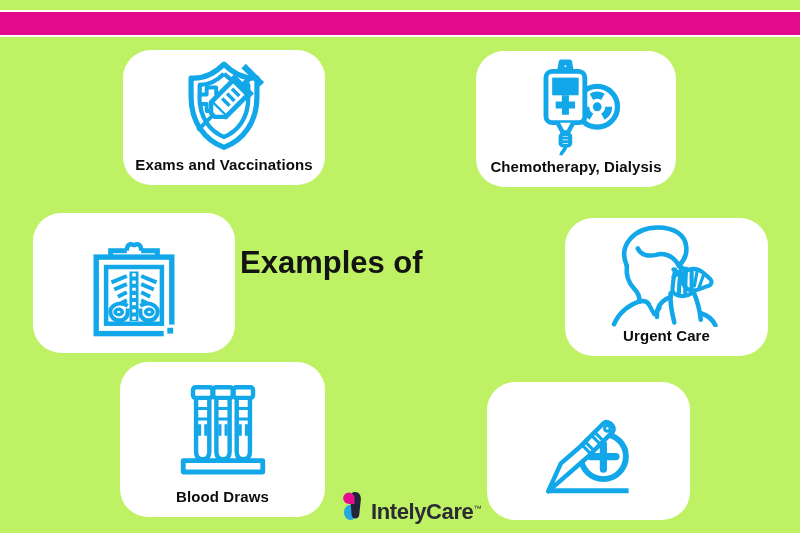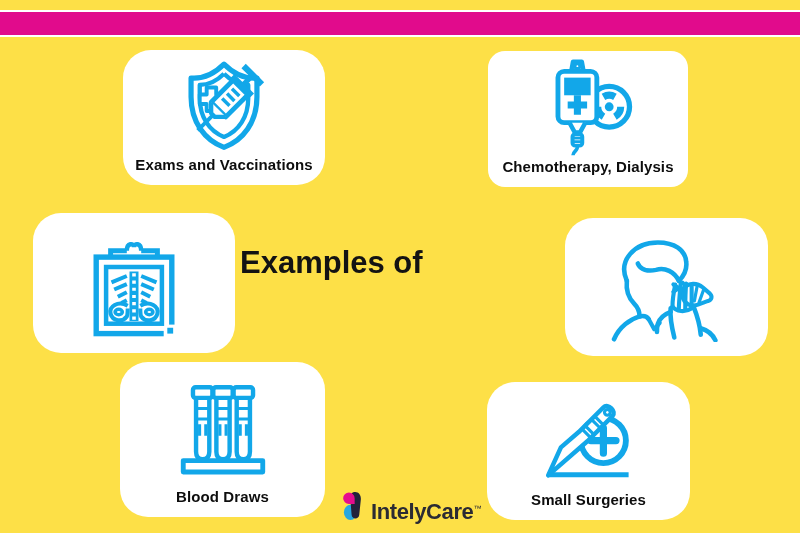--- a/index.html
+++ b/index.html
@@ -1,39 +1,39 @@
 <!DOCTYPE html>
 <html><head>
 <meta charset="utf-8">
 <style>
   html,body { margin:0; padding:0; background:#fff; }
   * { box-sizing:border-box; }
   .stage {
     position:relative; width:800px; height:533px;
-    background:#fde047; overflow:hidden;
+    background:#bef264; overflow:hidden;
     font-family:"Liberation Sans", sans-serif;
   }
   .topbar {
     position:absolute; top:10px; left:0; width:800px; height:27px;
     background:#e10b8c; border-top:2px solid #ffffff; border-bottom:2px solid #ffffff;
   }
   .card {
     position:absolute; background:#ffffff; border-radius:28px;
     display:flex; flex-direction:column; align-items:center; justify-content:flex-end;
   }
   .card .icon-wrap {
     flex:1; display:flex; align-items:center; justify-content:center;
     color:#12a7e9; padding-top:4px;
   }
   .card .label {
     font-weight:bold; font-size:15px; color:#0d0d0d;
     padding-bottom:12px; white-space:nowrap; letter-spacing:0.1px;
   }
   .c1 { left:123px; top:50px;  width:202px; height:135px; }
-  .c2 { left:488px; top:51px;  width:200px; height:136px;border-radius:17px; }
+  .c2 { left:476px; top:51px;  width:200px; height:136px; }
   .c3 { left:33px;  top:213px; width:202px; height:140px; }
   .c4 { left:565px; top:218px; width:203px; height:138px; }
   .c5 { left:120px; top:362px; width:205px; height:155px; }
   .c6 { left:487px; top:382px; width:203px; height:138px; }
 
   .title-block { position:absolute; left:240px; top:245px; width:320px; text-align:left; }
   .title-line1 { font-size:31px; font-weight:bold; color:#131313; }
   .title-line2 { font-size:31px; font-weight:bold; color:#e8128f; margin-top:13px; }
 
   .logo { position:absolute; left:342px; top:486px; display:flex; align-items:flex-end; }
@@ -136,20 +136,21 @@
         <path stroke-width="4.5" d="M79 52 C77 62 76 70 76 76 M85 51 C84 62 83 72 83 78 M91 51 C90 62 90 72 90 79 M97 53 C97 62 97 72 97 78"></path>
         <path stroke-width="4.5" d="M76 76 C80 82 90 83 97 78"></path>
         <path d="M74 78 C73 88 75 98 78 110"></path>
         <path d="M99 76 C103 86 106 96 107 107"></path>
         <path d="M74 82 C66 85 62 89 60 95 C59 98 59 101 59 104"></path>
         <path d="M12 112 C18 98 30 90 40 87 C44 86 48 87 50 90"></path>
         <path stroke-width="4.5" d="M50 90 L56 101 L62 94"></path>
         <path d="M107 100 C114 102 120 107 123 113"></path>
       </svg>
     </div>
+    <div class="label">Urgent Care</div>
   </div>
 
   <div class="card c5">
     <div class="icon-wrap">
       <svg class="licon" width="106" height="106" viewBox="0 0 120 120" fill="none" stroke="currentColor" stroke-width="5" stroke-linejoin="round">
         <rect x="15" y="98" width="90" height="13" stroke-width="5.5"></rect>
 
         <path fill="#ffffff" d="M29.5 27 V88 Q29.5 96.5 37 96.5 Q44.5 96.5 44.5 88 V27 Z"></path>
         <path stroke-width="3.5" d="M29.5 39 H44.5 M29.5 51 H44.5"></path>
         <path stroke-width="3.5" d="M33.5 57 V70 M40.5 57 V70"></path>
@@ -184,16 +185,15 @@
         <line x1="14" y1="102" x2="104" y2="102" stroke-width="5.5"></line>
         <circle cx="76" cy="64" r="25" stroke-width="6.5"></circle>
         <path d="M76 50 V78 M62 64 H90" stroke-width="8" stroke-linecap="round"></path>
         <g transform="translate(-2 6) rotate(45 52 57)">
           <path fill="#ffffff" d="M45 13 C45 6 59 6 59 13 L59 52 L55 110 L43 78 L45 52 Z"></path>
           <circle cx="52" cy="14" r="3.2" stroke-width="3.5"></circle>
           <path stroke-width="3.5" d="M45 27 H59 M45 32 H59 M45 42 H59 M45 47 H59"></path>
         </g>
       </svg>
     </div>
-    <div class="label">Small Surgeries</div>
   </div>
 
 </div>
 
 </body></html>

